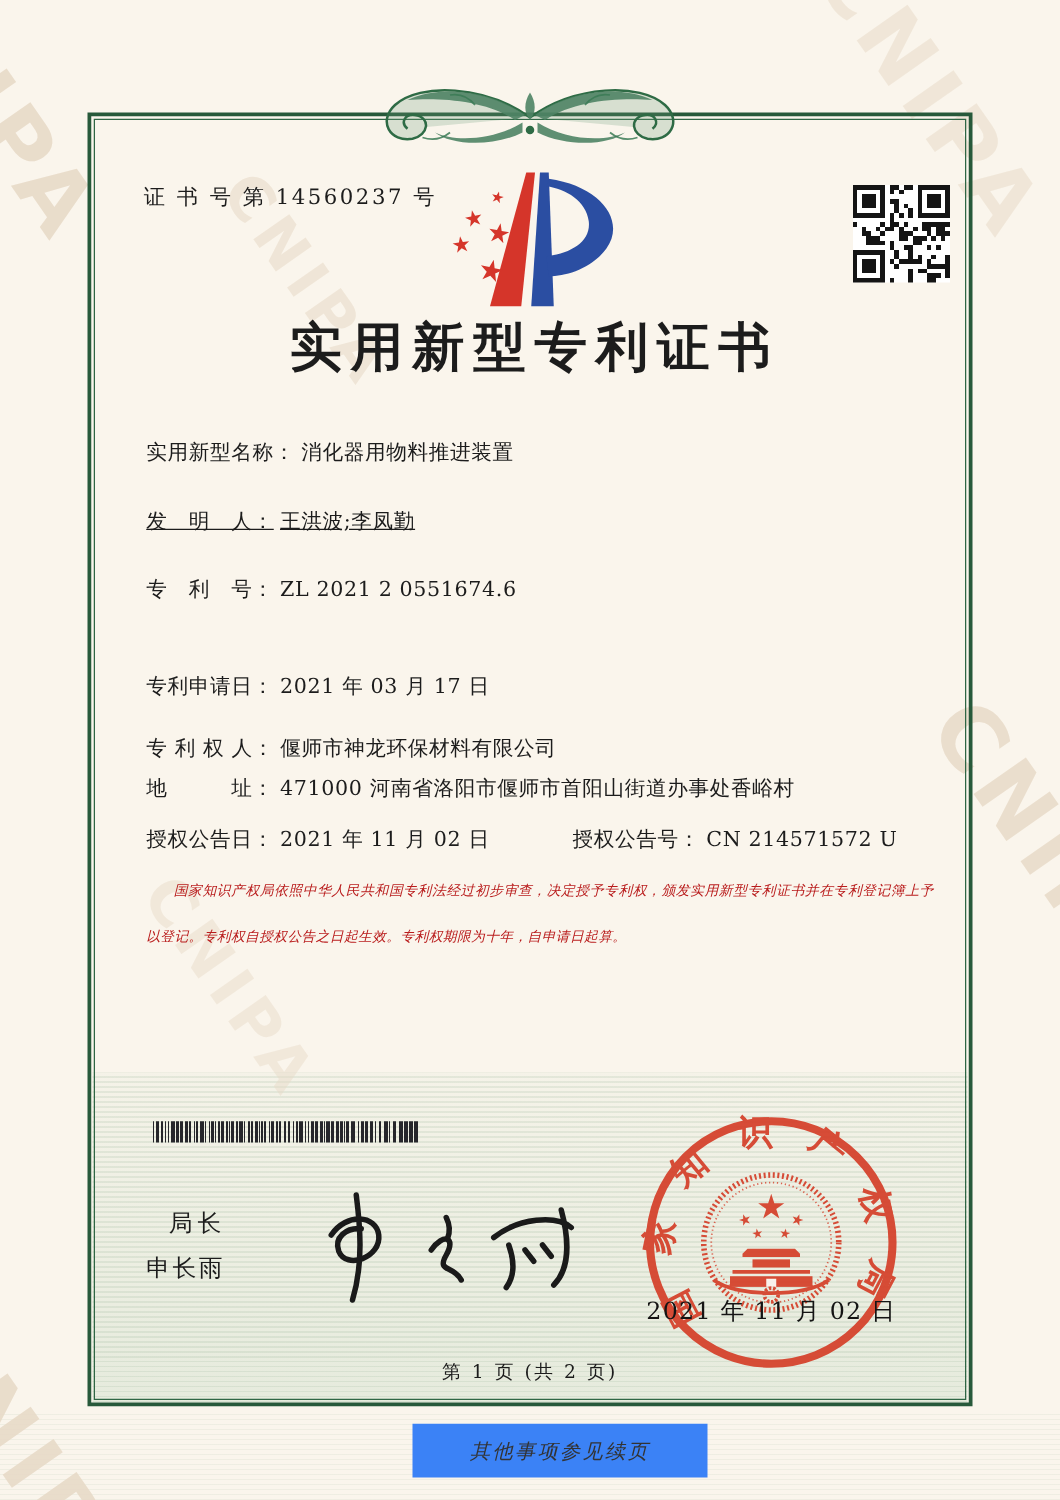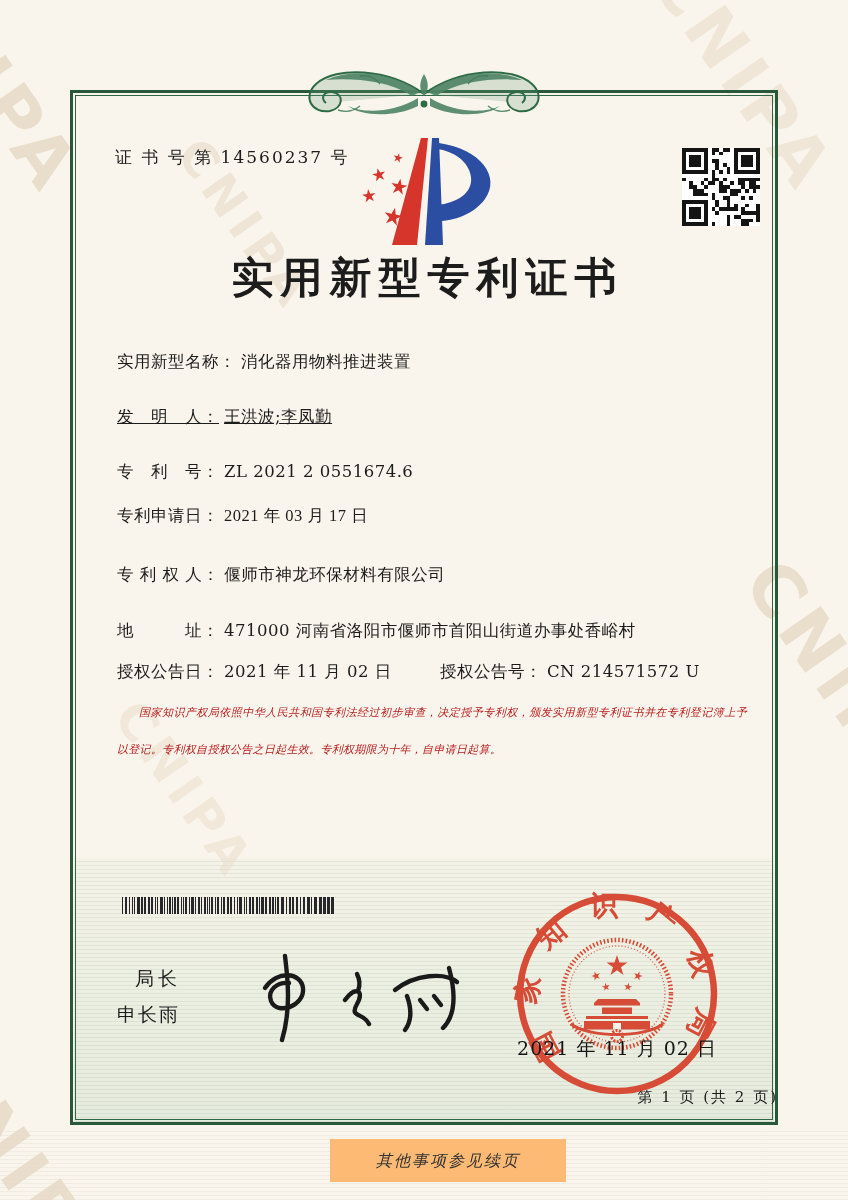--- a/index.html
+++ b/index.html
@@ -39,37 +39,37 @@
     white-space:nowrap;pointer-events:none;user-select:none;
   }
   .z2{z-index:2;}
   .cert-no{left:115px;top:146px;font-size:17px;letter-spacing:2px;}
   .title{
     left:0;top:250px;width:848px;text-align:center;
     font-size:42px;font-weight:bold;letter-spacing:7px;padding-left:7px;box-sizing:border-box;
   }
   .row{position:absolute;left:117px;font-size:16.5px;letter-spacing:.5px;white-space:nowrap;}
   .row .val{margin-left:5px;}
-  .grant-pair{position:absolute;left:323px;top:0;white-space:nowrap;}
+  .grant-pair{position:absolute;left:341px;top:0;white-space:nowrap;}
   .paras{
     left:117px;top:694px;width:630px;
     font-size:11px;line-height:37px;font-style:italic;letter-spacing:.3px;
     color:#b91c1c;text-align:justify;
   }
   .paras p{margin:0;text-indent:2em;}
   .director-label{left:135px;top:966px;font-size:19px;letter-spacing:4px;}
   .director-name{left:117px;top:1002px;font-size:19px;letter-spacing:2px;}
   .seal-date{
     left:517px;top:1036px;width:200px;text-align:center;
     font-size:19px;letter-spacing:1px;color:#141414;z-index:4;
   }
-  .page-num{left:70px;top:1088px;width:708px;text-align:right;font-size:15px;letter-spacing:2px;}
+  .page-num{left:70px;top:1088px;width:708px;text-align:center;font-size:15px;letter-spacing:2px;}
   .note-box{
     left:330px;top:1139px;width:236px;height:43px;line-height:43px;
-    background:#fdba74;text-align:center;font-size:16px;letter-spacing:2px;
+    background:#3b82f6;text-align:center;font-size:16px;letter-spacing:2px;
     font-style:italic;color:#333;z-index:3;
   }
   svg{display:block;}
 </style>
 </head>
 <body>
 
 <div class="abs band-inner"></div>
 <div class="abs band-outer"></div>
 
@@ -238,24 +238,24 @@
 
 <div class="row z2" style="top:351px;">
   <span>实用新型名称：</span><span class="val">消化器用物料推进装置</span>
 </div>
 <div class="row z2" style="top:406px;text-decoration:underline;">
   <span>发　明　人：</span><span class="val">王洪波;李凤勤</span>
 </div>
 <div class="row z2" style="top:461px;">
   <span>专　利　号：</span><span class="val">ZL 2021 2 0551674.6</span>
 </div>
-<div class="row z2" style="top:505px;font-family:Liberation Serif, serif;">
+<div class="row z2" style="top:538px;">
   <span>专利申请日：</span><span class="val">2021 年 03 月 17 日</span>
 </div>
-<div class="row z2" style="top:564px;">
+<div class="row z2" style="top:588px;">
   <span>专 利 权 人：</span><span class="val">偃师市神龙环保材料有限公司</span>
 </div>
 <div class="row z2" style="top:620px;">
   <span>地　　　址：</span><span class="val">471000  河南省洛阳市偃师市首阳山街道办事处香峪村</span>
 </div>
 <div class="row z2" style="top:661px;">
   <span>授权公告日：</span><span class="val">2021 年 11 月 02 日</span>
   <span class="grant-pair">
     <span>授权公告号：</span><span class="val">CN 214571572 U</span>
   </span>

